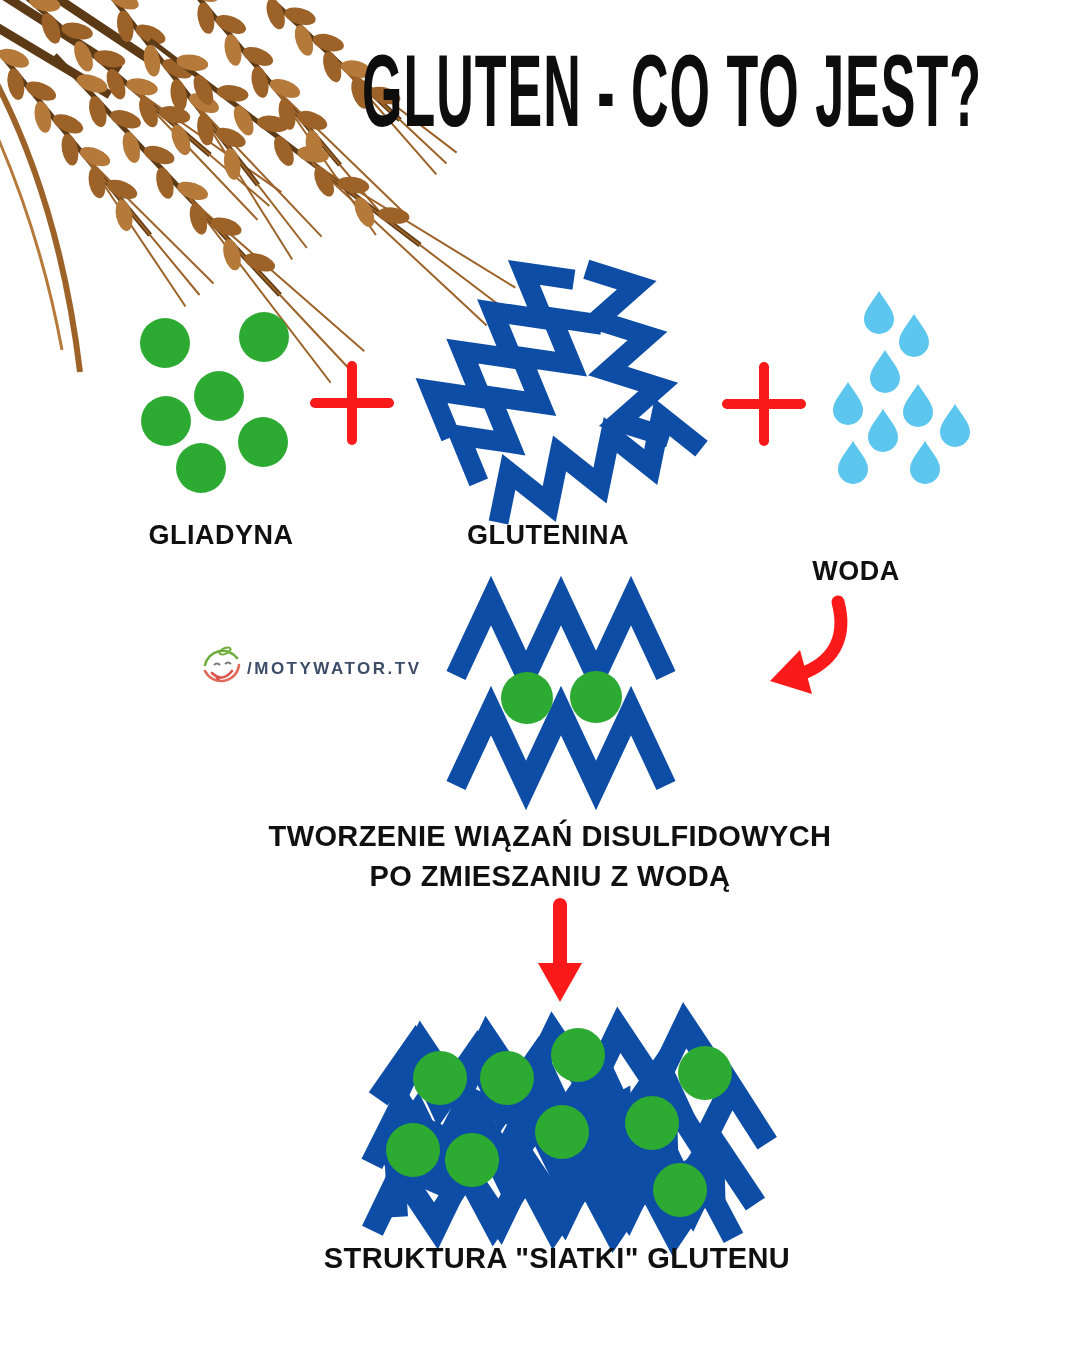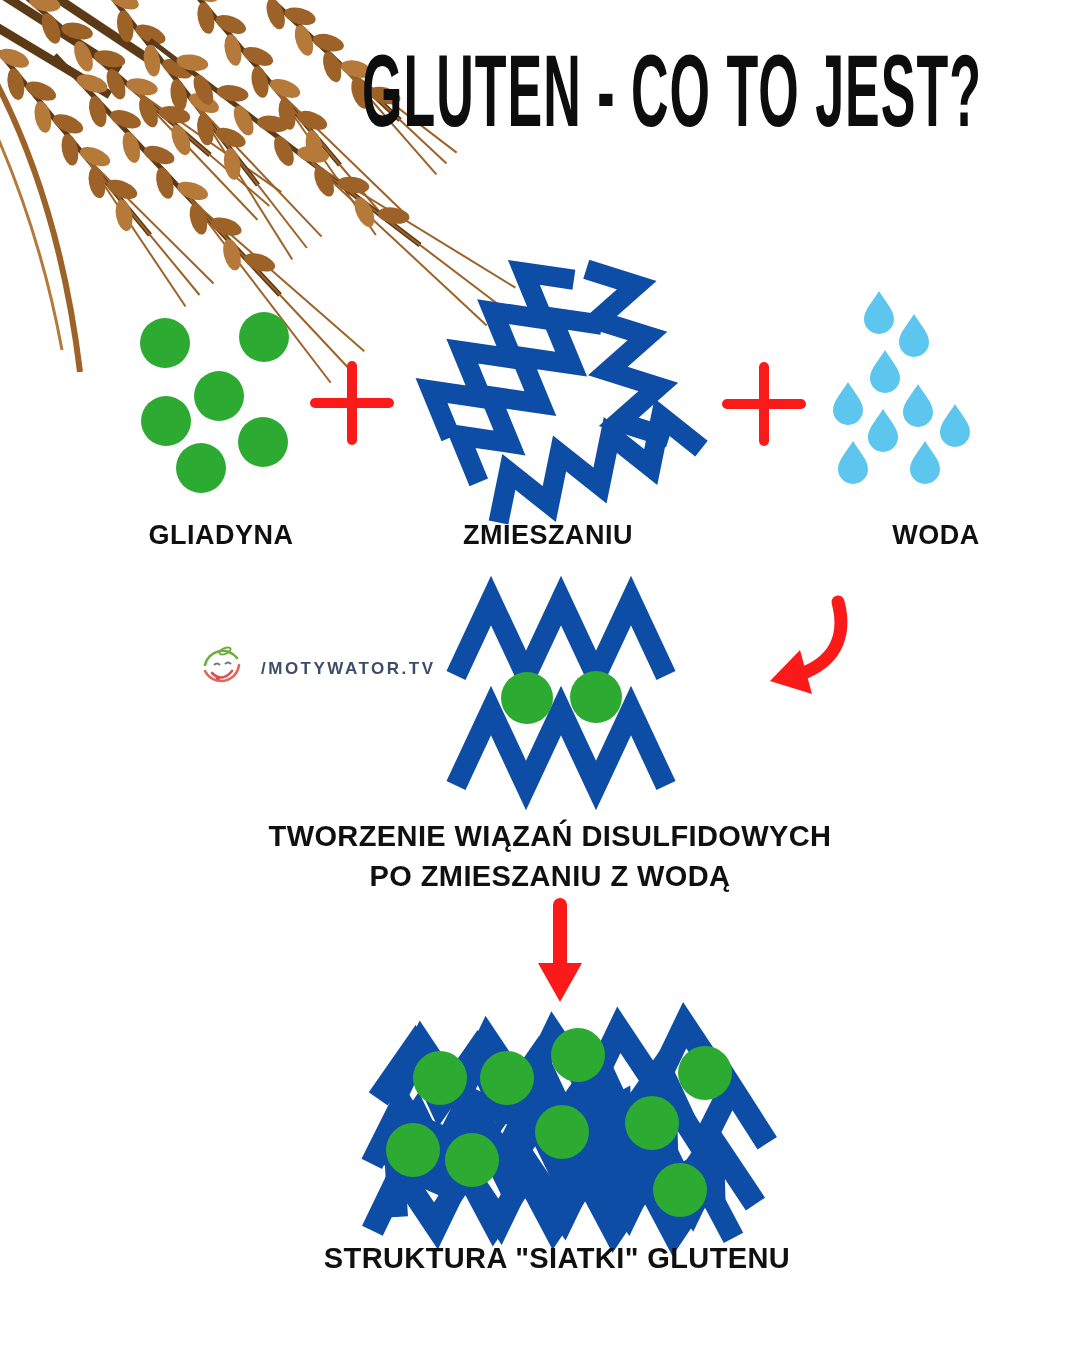--- a/index.html
+++ b/index.html
@@ -7,28 +7,28 @@
         font-family:"Liberation Sans",sans-serif;}
   #art{position:absolute;left:0;top:0;}
   .title{position:absolute;left:264px;top:40px;width:816px;margin:0;
          text-align:center;font-size:52px;font-weight:bold;letter-spacing:1px;
          color:#0d0d0d;line-height:1;transform:scale(1,1.95);transform-origin:center top;
          white-space:nowrap;}
   .lbl{position:absolute;top:520px;width:200px;text-align:center;
        font-size:27px;font-weight:bold;color:#101010;letter-spacing:.5px;}
   .lbl-gliadyna{left:121px;}
   .lbl-glutenina{left:448px;}
-  .lbl-woda{left:836px;}
+  .lbl-woda{left:756px;margin-top:36px;}
   .process-caption{position:absolute;left:0;top:816px;width:1100px;text-align:center;
        font-size:29px;font-weight:bold;color:#101010;line-height:40px;letter-spacing:.4px;}
   .structure-caption{position:absolute;left:0;top:1242px;width:1114px;text-align:center;
        font-size:29px;font-weight:bold;color:#101010;letter-spacing:.4px;}
   .watermark{position:absolute;left:197px;top:644px;height:50px;display:flex;align-items:center;}
   .watermark svg{width:50px;height:50px;}
-  .watermark-text{margin-left:14px;font-size:17px;font-weight:bold;letter-spacing:2.5px;
+  .watermark-text{margin-left:0;font-size:17px;font-weight:bold;letter-spacing:2.5px;
        color:#3d4d68;white-space:nowrap;}
 </style>
 </head>
 <body>
 
 <div class="page">
 
   <svg id="art" width="1080" height="1350" viewBox="0 0 1080 1350">
     <g id="g-wheat">
         <line x1="-8" y1="-12" x2="120" y2="70" stroke="#5d3a16" stroke-width="9"></line>
@@ -200,21 +200,21 @@
         <circle cx="472" cy="1160" r="27" fill="#2caa32"></circle>
         <circle cx="562" cy="1132" r="27" fill="#2caa32"></circle>
         <circle cx="652" cy="1123" r="27" fill="#2caa32"></circle>
         <circle cx="680" cy="1190" r="27" fill="#2caa32"></circle>
       </g>
   </svg>
 
   <h1 class="title">GLUTEN - CO TO JEST?</h1>
 
   <div class="lbl lbl-gliadyna">GLIADYNA</div>
-  <div class="lbl lbl-glutenina">ZMIESZANIU</div>
+  <div class="lbl lbl-glutenina">GLUTENINA</div>
   <div class="lbl lbl-woda">WODA</div>
 
   <div class="watermark">
     <svg viewBox="0 0 50 50">
       <path d="M8 21 A18 18 0 0 1 40 14" fill="none" stroke="#6fae3d" stroke-width="2.6" stroke-linecap="round"></path>
       <path d="M8 27 A18 18 0 0 0 42 21" fill="none" stroke="#e06a5a" stroke-width="2.6" stroke-linecap="round"></path>
       <ellipse cx="28" cy="7" rx="6" ry="2.8" fill="none" stroke="#6fae3d" stroke-width="2" transform="rotate(-24 28 7)"></ellipse>
       <path d="M17 21 q3 -3 6 0" fill="none" stroke="#777" stroke-width="2"></path>
       <path d="M28 20 q3 -3 6 0" fill="none" stroke="#777" stroke-width="2"></path>
       <path d="M15 29 Q 25 39 35 27" fill="none" stroke="#d9534f" stroke-width="2.6" stroke-linecap="round"></path>

